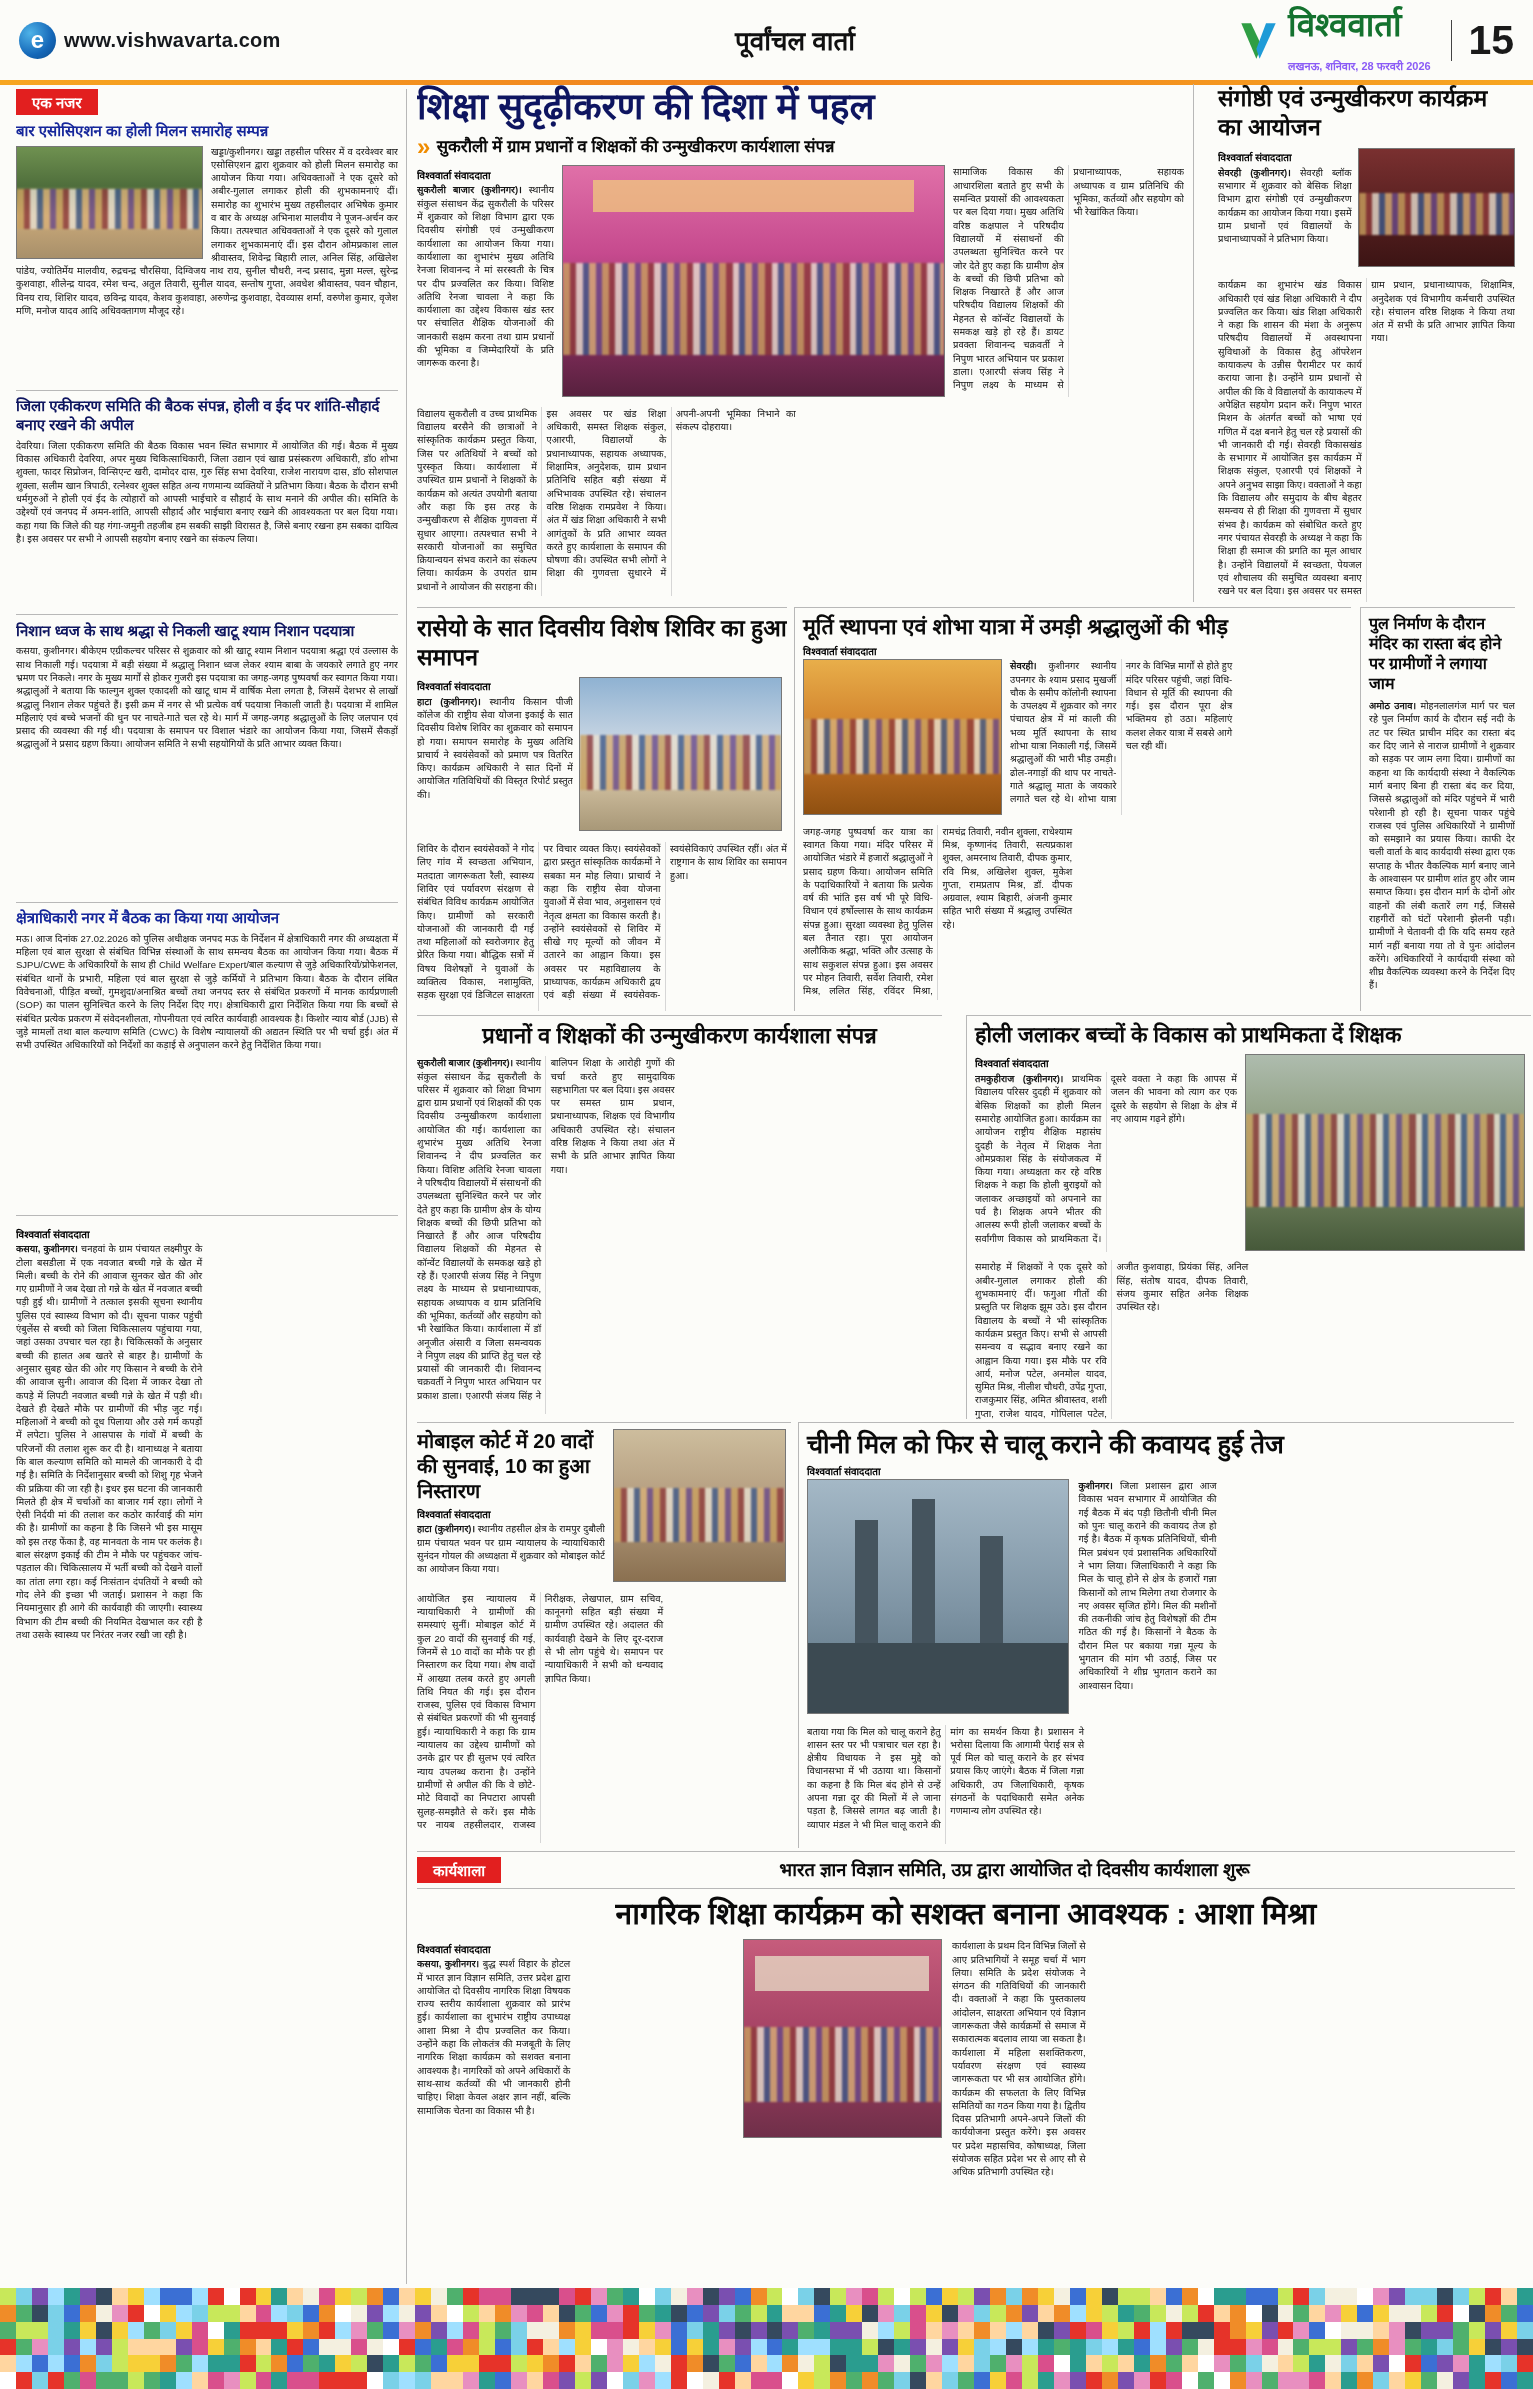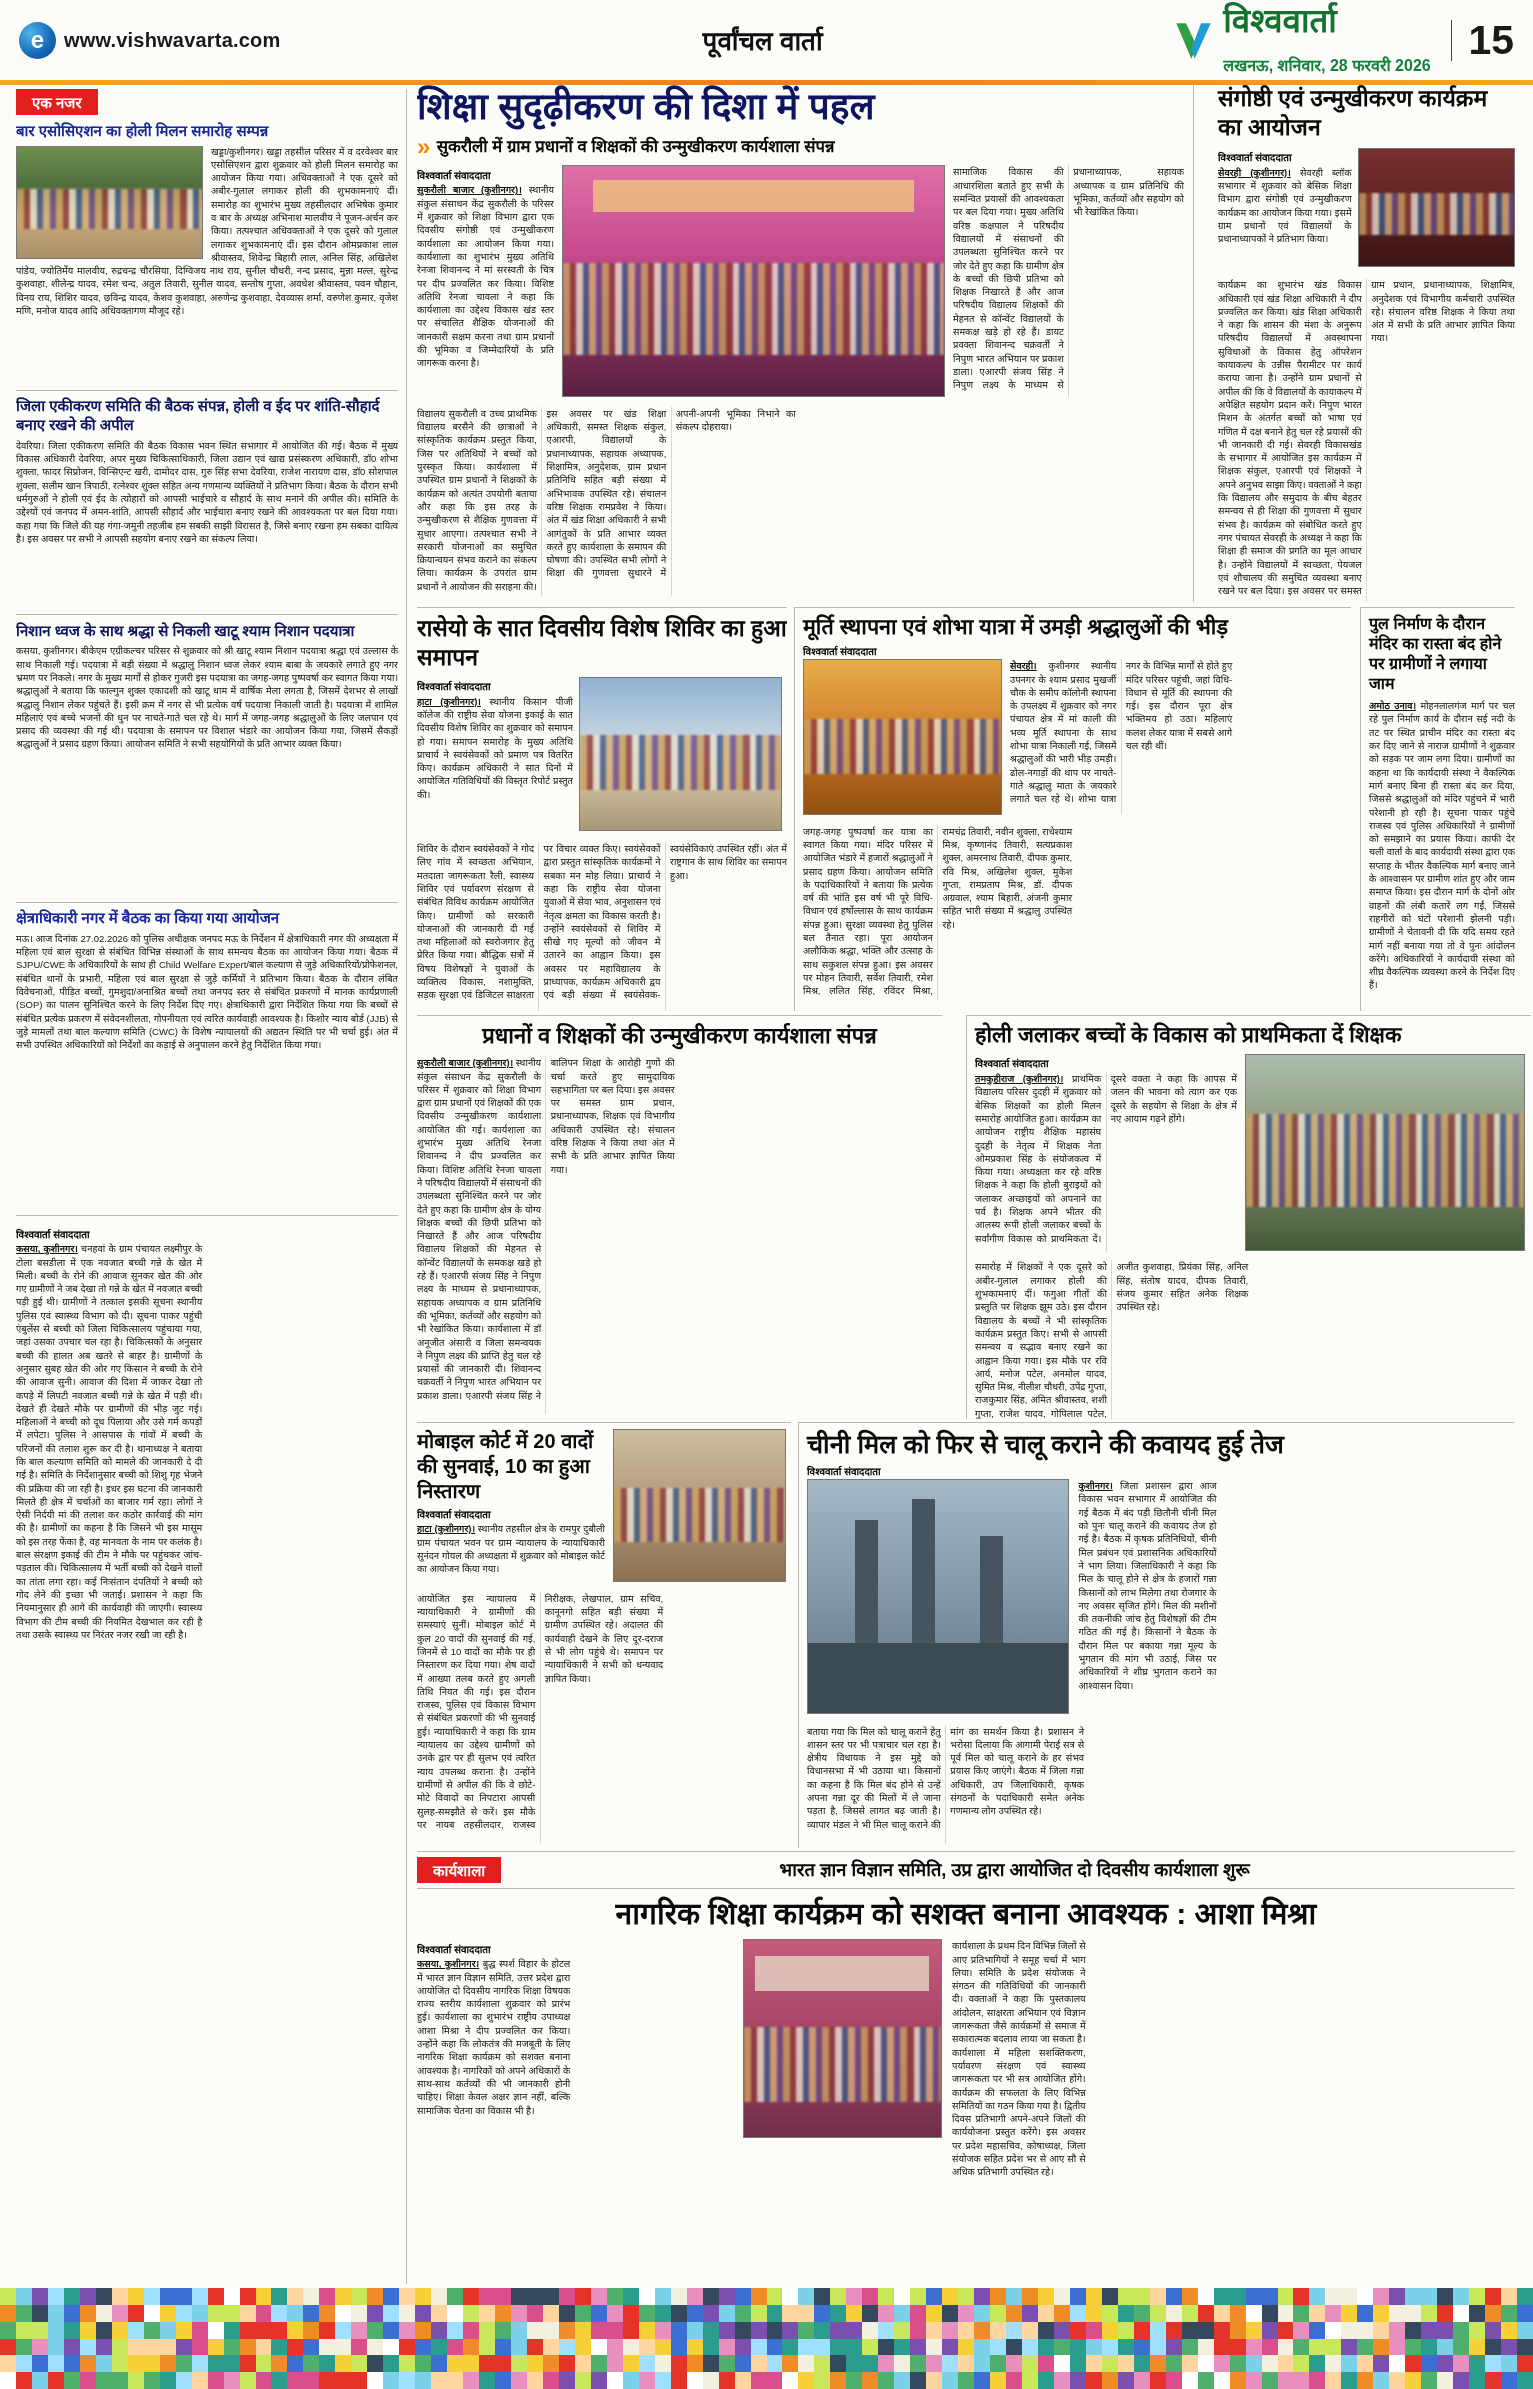--- a/index.html
+++ b/index.html
@@ -12,35 +12,35 @@
   .h-left { display:flex; align-items:center; gap:8px; width:334px; }
   .logo-circle { width:37px; height:37px; border-radius:50%;
      background:radial-gradient(circle at 30% 30%, #4fb3e8, #1467b8 60%, #0c4a8a);
      color:#fff; font-weight:bold; font-size:24px; display:flex; align-items:center; justify-content:center; }
   .site { font-size:20px; font-weight:bold; color:#16191d; letter-spacing:0.2px; }
   .h-center { flex:1; text-align:center; font-size:26px; font-weight:bold; color:#101010; }
   .h-right { display:flex; align-items:center; gap:20.7px; }
   .masthead-row { display:flex; align-items:center; gap:8px; }
   .vlogo { width:43px; height:43px; }
   .masthead { font-size:33px; font-weight:bold; color:#14722f; line-height:1; }
-  .masthead-sub { font-size:16px; color:#15803d; margin-top:17px; font-weight:bold; }
+  .masthead-sub { font-size:11px; color:#8b5cf6; margin-top:17px; font-weight:bold; }
   .pageno { font-size:41px; font-weight:bold; color:#1a1a1a; border-left:1.6px solid #444; padding-left:16px; line-height:1; }
   .orange-rule { position:absolute; left:0; top:80px; width:1533px; height:4.8px;
      background:linear-gradient(90deg,#f7a621,#f07f1e,#f7a621); }
 
   
   .sec { position:absolute; overflow:hidden; }
   .body-txt { font-size:9.5px; line-height:1.40; text-align:justify; color:#161616; }
   .cols-2 { column-count:2; column-gap:9.5px; column-rule:0.8px solid #d6d6d6; column-fill:auto; }
   .cols-3 { column-count:3; column-gap:9.5px; column-rule:0.8px solid #d6d6d6; column-fill:auto; }
   .cols-4 { column-count:4; column-gap:9.5px; column-rule:0.8px solid #d6d6d6; column-fill:auto; }
   .cols-5 { column-count:5; column-gap:9.5px; column-rule:0.8px solid #d6d6d6; column-fill:auto; }
   .cols-6 { column-count:6; column-gap:9.5px; column-rule:0.8px solid #d6d6d6; column-fill:auto; }
   .reporter { font-weight:bold; font-size:10px; color:#000; margin:2.4px 0 1.6px; }
-  .dateline { font-weight:bold;text-decoration:underline; }
+  .dateline { font-weight:bold; }
   .hl { font-weight:bold; color:#0a0a0a; line-height:1.25; }
   .hl-blue { color:#16279b; }
   .hl-navy { color:#0e1560; }
   .row { display:flex; }
   .tag { display:inline-block; background:#e21f1f; color:#fff; font-weight:bold;
          padding:3.2px 16px; font-size:15px; }
 
   
   .photo { border:0.8px solid #777; position:relative; overflow:hidden; flex-shrink:0; }
   .p-band { position:absolute; left:0; right:0; top:38%; height:36%; opacity:.8; filter:blur(1px);

